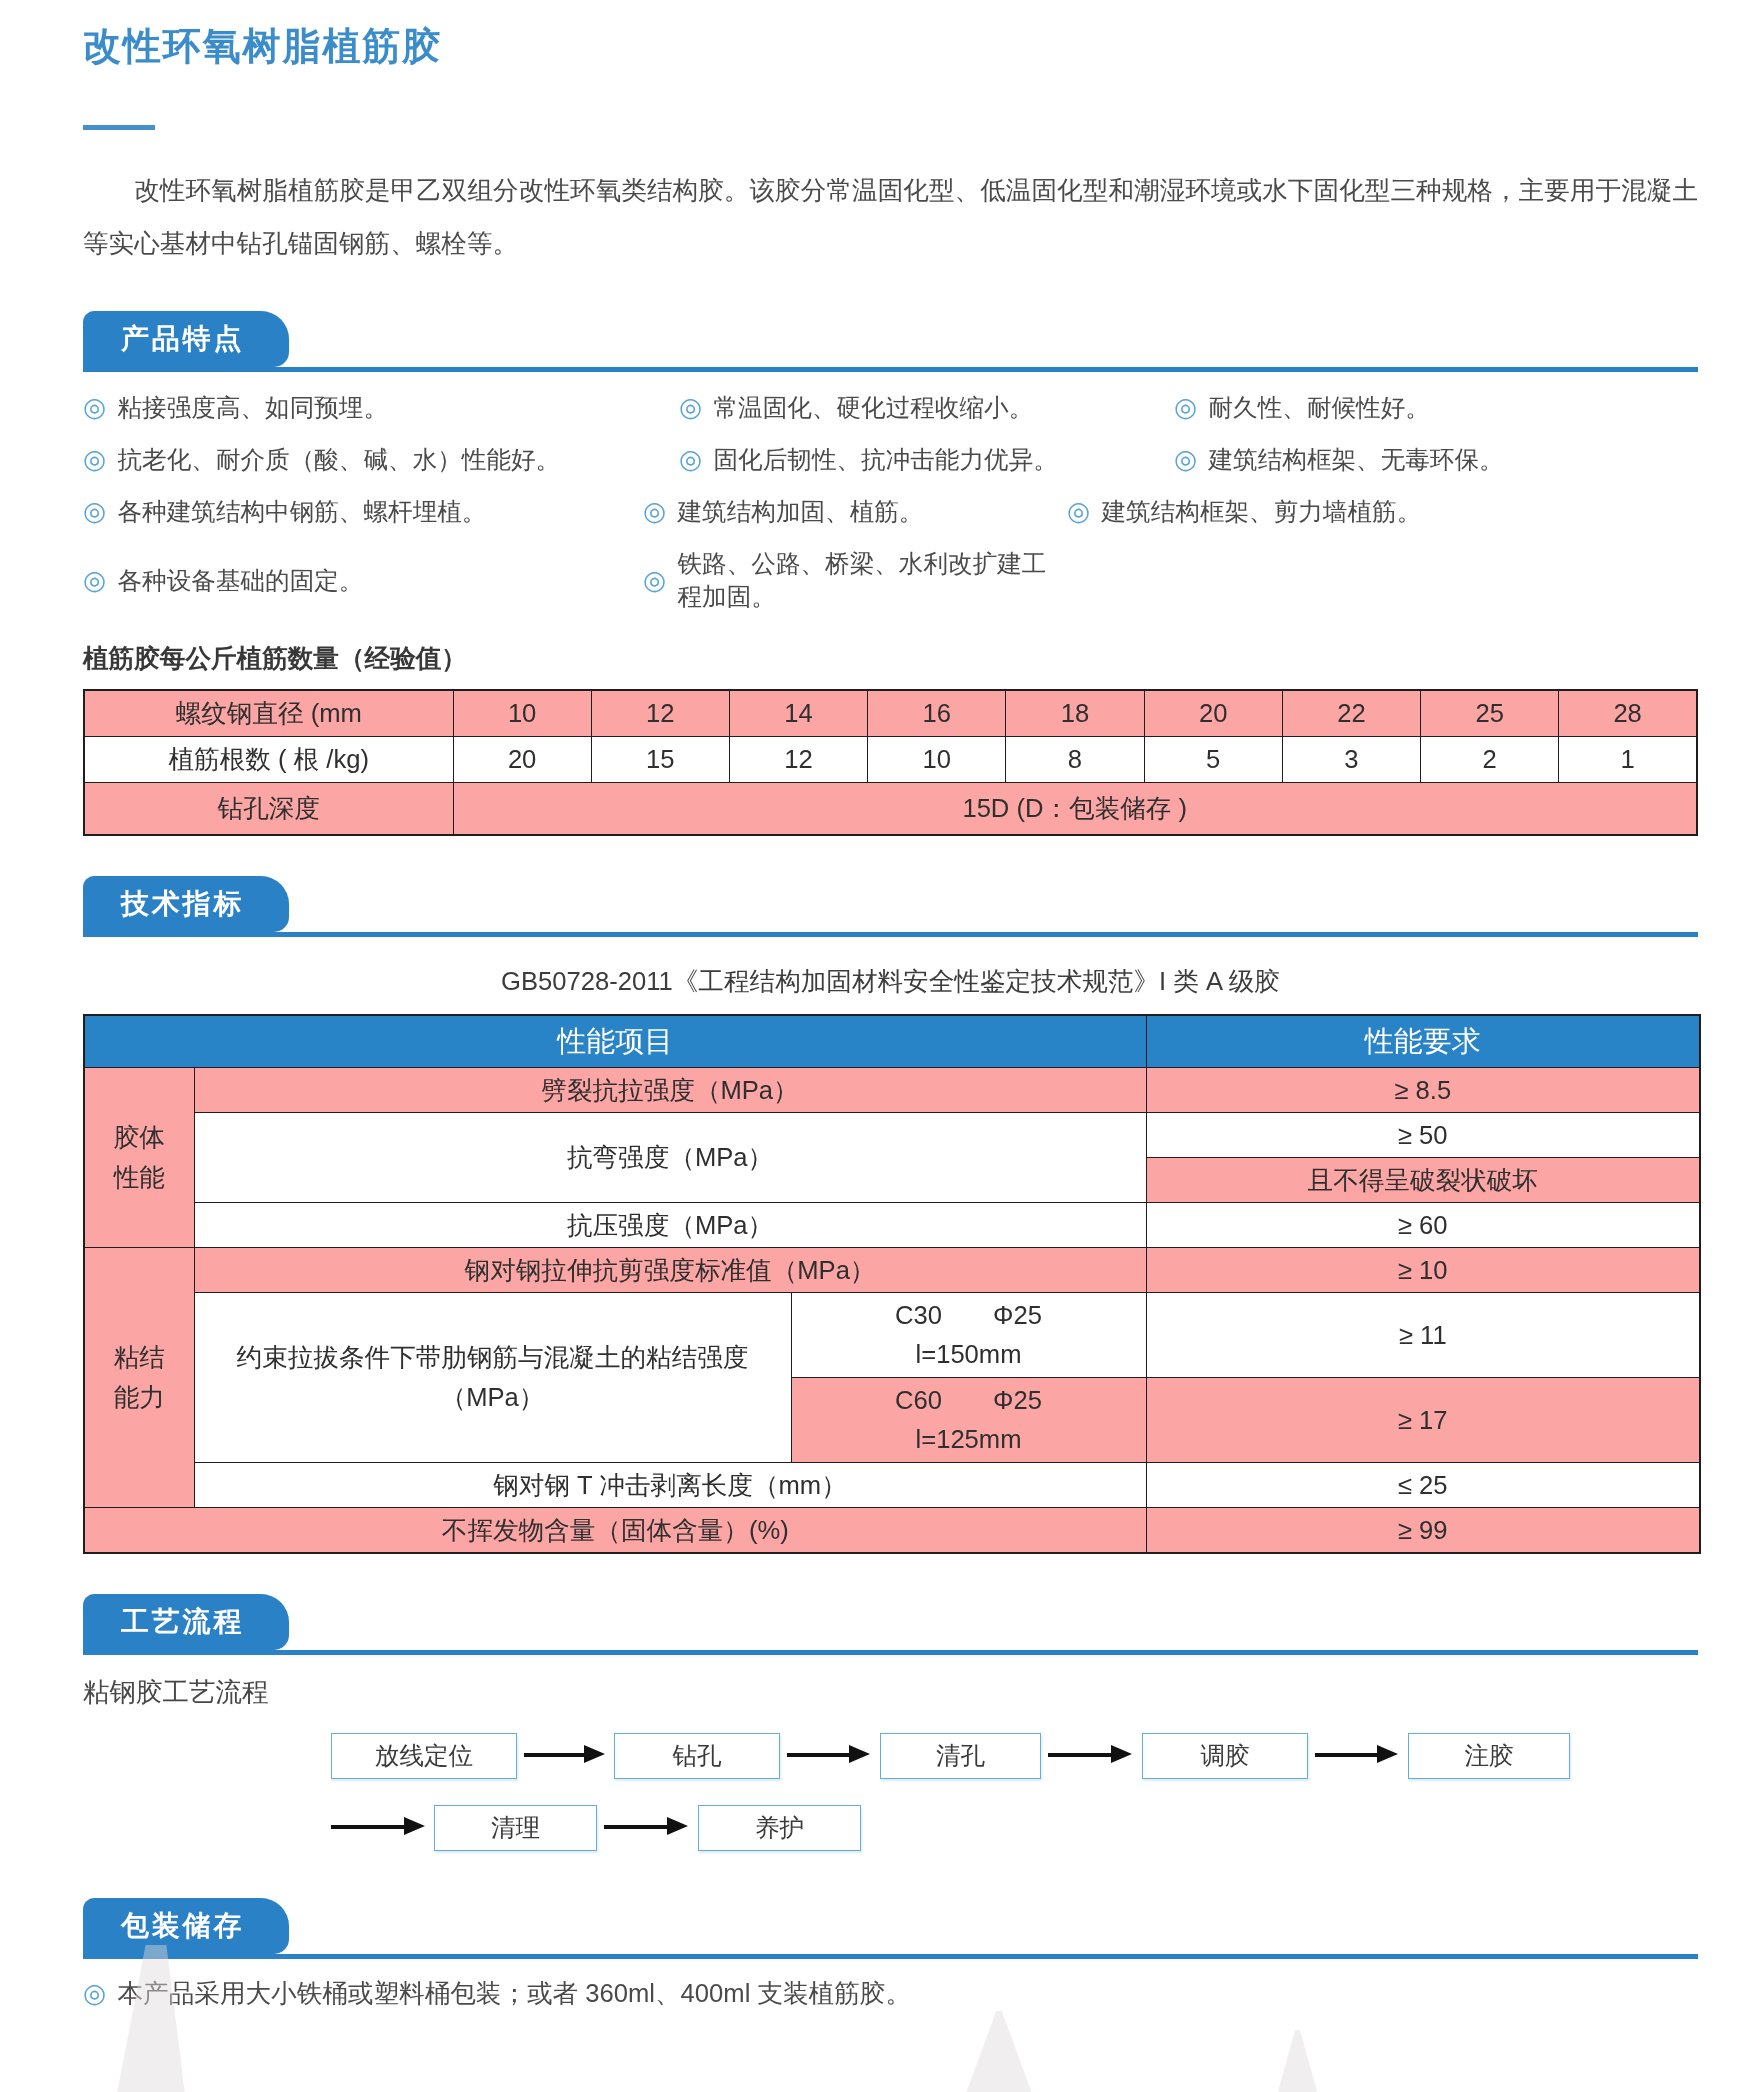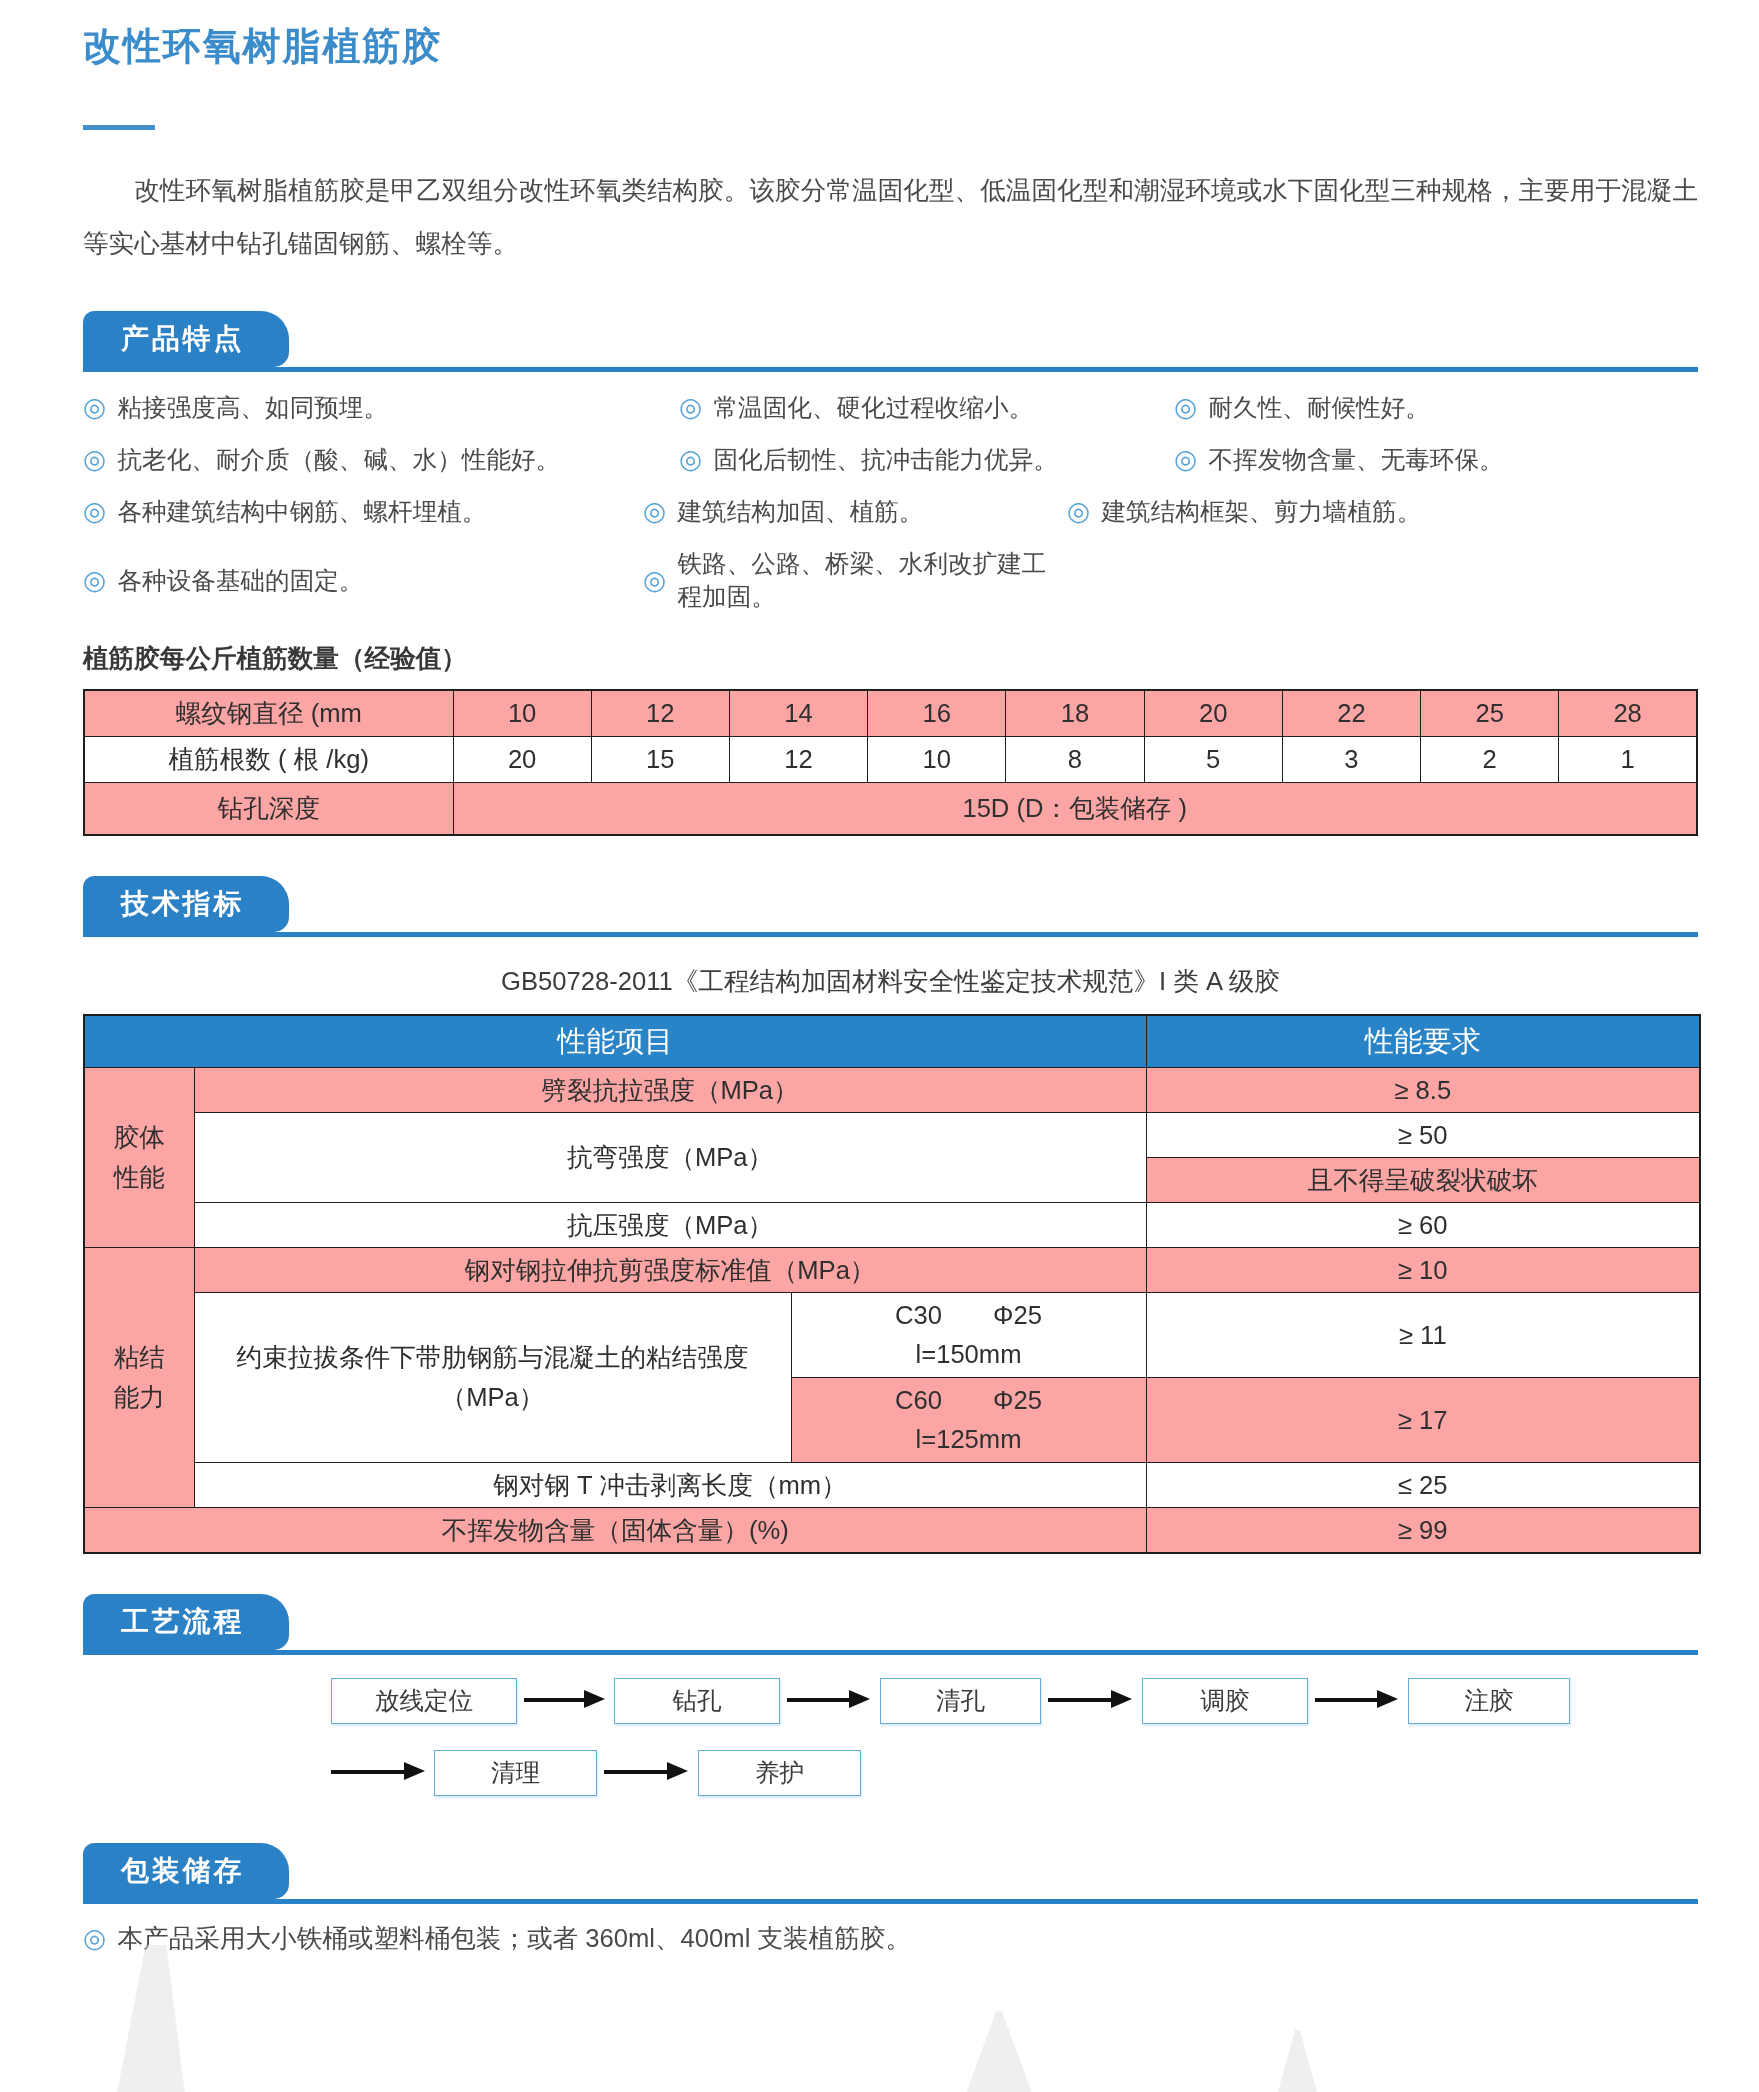--- a/index.html
+++ b/index.html
@@ -96,21 +96,21 @@
       <div class="bullet-item">
           <span class="ring">◎</span>
           <span>抗老化、耐介质（酸、碱、水）性能好。</span>
         </div>
       <div class="bullet-item">
           <span class="ring">◎</span>
           <span>固化后韧性、抗冲击能力优异。</span>
         </div>
       <div class="bullet-item">
           <span class="ring">◎</span>
-          <span>不挥发物含量、无毒环保。</span>
+          <span>建筑结构框架、无毒环保。</span>
         </div>
     </div>
 
     <div class="bullet-grid grid-apps">
       <div class="bullet-item">
           <span class="ring">◎</span>
           <span>各种建筑结构中钢筋、螺杆埋植。</span>
         </div>
       <div class="bullet-item">
           <span class="ring">◎</span>
@@ -246,20 +246,21 @@
       <tr class="std">
         <td class="g" colspan="3">不挥发物含量（固体含量）(%)</td>
         <td class="g">≥ 99</td>
       </tr>
     </tbody>
       </table>
 
     <div class="section-head">
       <span class="badge">工艺流程</span>
     </div>
+    <div class="flow-subtitle">粘钢胶工艺流程</div>
 
     <div class="flow-wrap">
 
       <div class="fbox" style="left:248px;top:17px;width:184px;">放线定位</div>
       <div class="farrow" style="left:441px;top:37px;width:62px;"></div>
       <div class="fbox" style="left:531px;top:17px;width:164px;">钻孔</div>
       <div class="farrow" style="left:704px;top:37px;width:64px;"></div>
       <div class="fbox" style="left:797px;top:17px;width:159px;">清孔</div>
       <div class="farrow" style="left:965px;top:37px;width:65px;"></div>
       <div class="fbox" style="left:1059px;top:17px;width:164px;">调胶</div>

